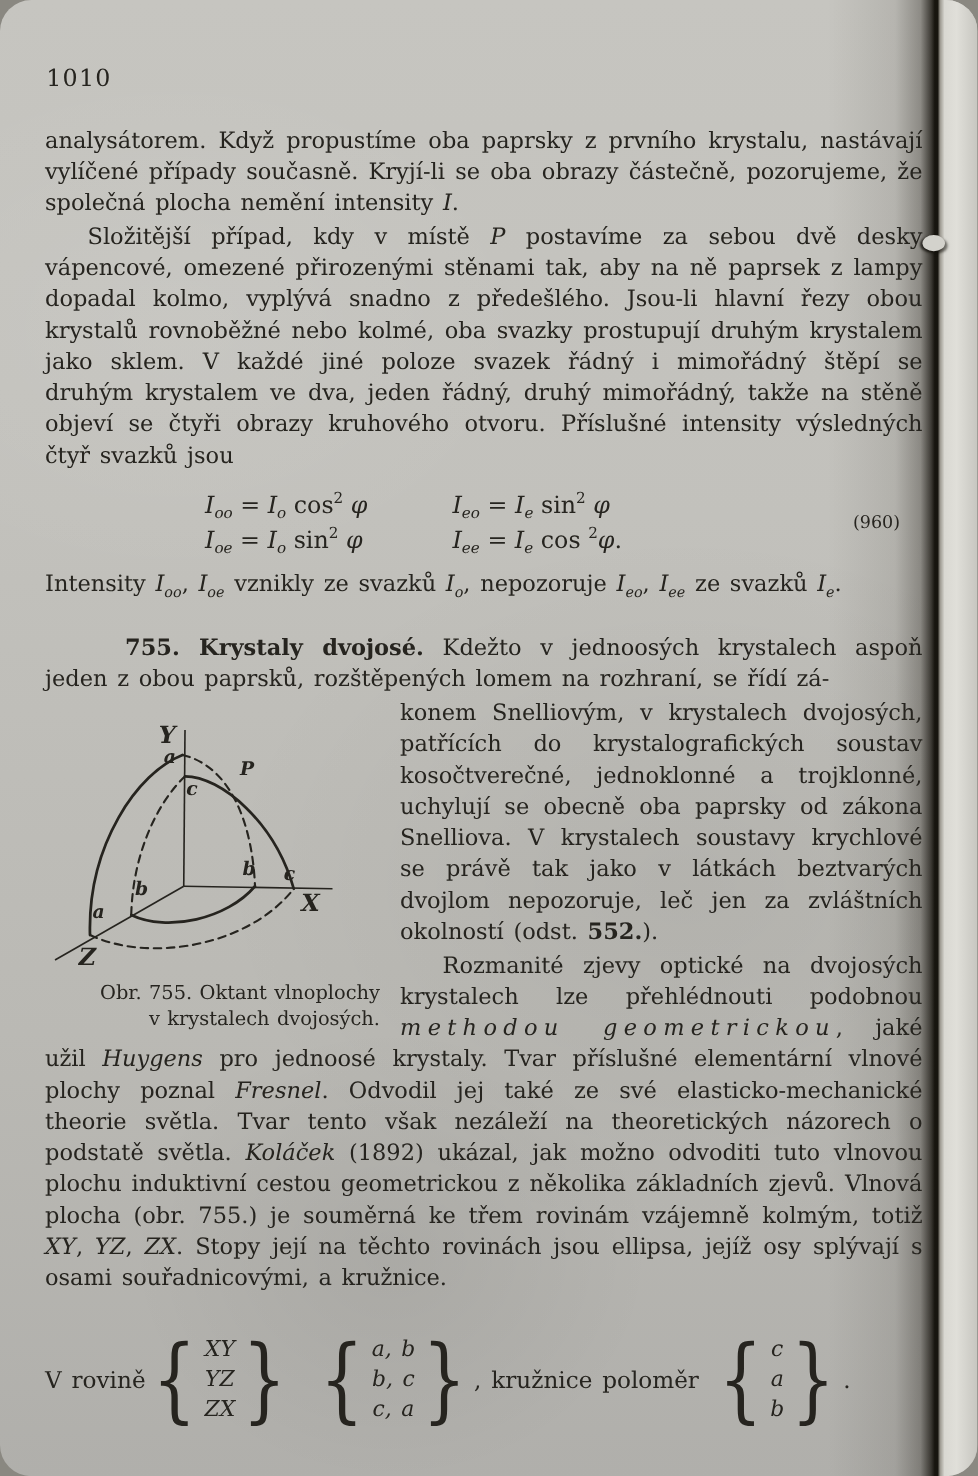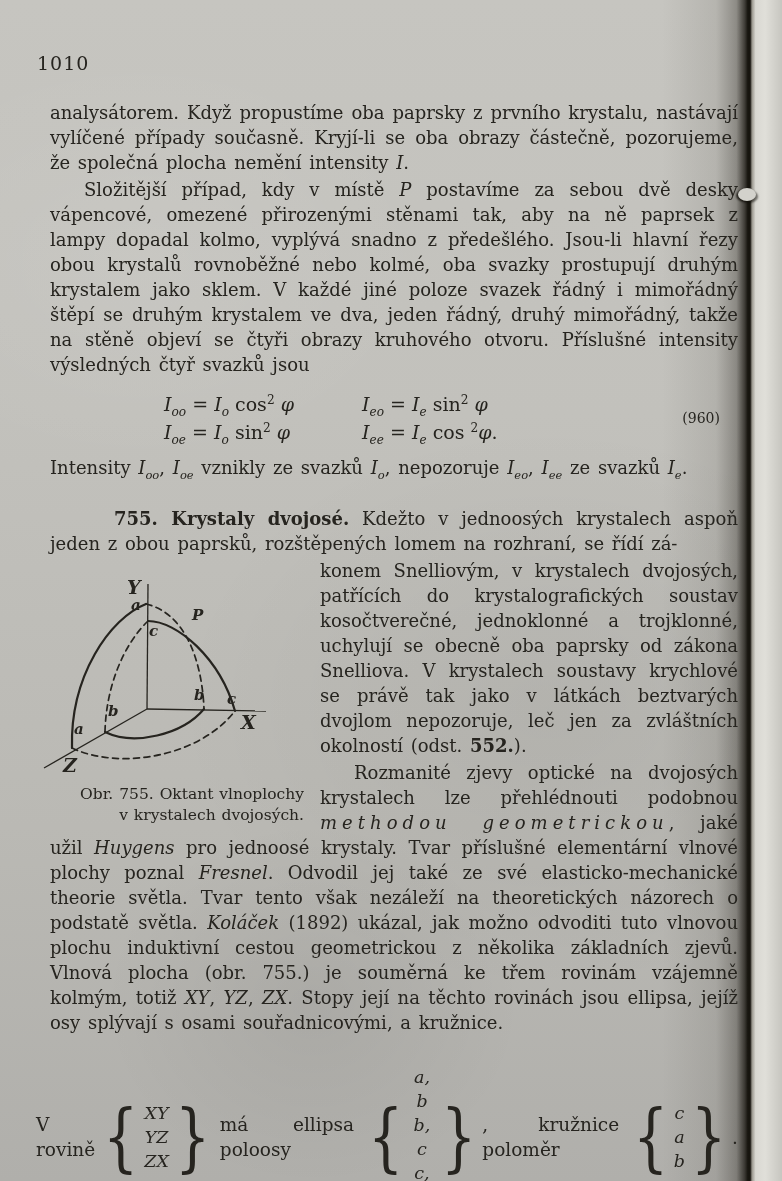--- a/index.html
+++ b/index.html
@@ -1,20 +1,20 @@
 <!DOCTYPE html>
 <html><head>
 <meta charset="utf-8">
 <style>
   html,body{margin:0;padding:0;}
   body{width:782px;height:1181px;overflow:hidden;background:#8a8881;}
   .page{
     position:relative;width:782px;height:1181px;overflow:hidden;
     background:linear-gradient(180deg,#c6c5c0 0%,#c2c1bc 35%,#bab9b4 70%,#b0afab 100%);
-    font-family:"DejaVu Serif", serif;color:#26241f;
+    font-family:"DejaVu Serif", serif;color:#26241f;border-radius:25px;
   }
   
   .page::before{
     content:"";position:absolute;inset:0;pointer-events:none;
     background:
       radial-gradient(420px 300px at 18% 22%, rgba(255,255,255,.07), rgba(0,0,0,0) 70%),
       radial-gradient(500px 380px at 70% 60%, rgba(0,0,0,.05), rgba(0,0,0,0) 75%),
       radial-gradient(300px 260px at 40% 85%, rgba(0,0,0,.06), rgba(0,0,0,0) 70%);
   }
   .binding{
@@ -23,21 +23,21 @@
       rgba(0,0,0,0) 0%, rgba(40,36,28,.10) 45%, rgba(35,31,24,.35) 62%,
       rgba(25,22,16,.78) 69%, #17150f 71.5%, #17150f 73.5%,
       #9a978e 75%, #d9d8d2 78%, #e0dfd9 86%, #c7c6c0 100%);
   }
   .notch{
     position:absolute;top:188px;right:26px;width:18px;height:13px;border-radius:50%;
     background:#d3d2cc;box-shadow:-2px 1px 2px rgba(20,18,12,.8), 2px 2px 2px rgba(20,18,12,.55);
   }
   .pagenum{position:absolute;left:37px;top:52px;font-size:19px;letter-spacing:1px;}
   .content{position:absolute;left:36px;top:100px;width:702px;font-size:18px;line-height:25px;text-align:justify;}
-  p{margin:0 0 2px 14px;text-indent:34px;word-spacing:2px;}
+  p{margin:0 0 2px 0;text-indent:34px;word-spacing:2px;}
   p.noindent{text-indent:0;}
   p.sect{text-indent:64px;margin-top:26px;}
   .i{font-style:italic;}
   .b{font-weight:bold;}
   .ls{letter-spacing:.28em;font-style:italic;}
   sub{font-size:64%;font-style:italic;line-height:0;}
   sup{font-size:64%;line-height:0;}
   
   .eqblock{display:flex;align-items:center;margin:13px 0 9px 0;padding:0 18px 0 128px;}
   .eqcols{display:flex;gap:68px;}
@@ -132,21 +132,20 @@
     <div class="formula">
       <span>V rovině</span>
       <span class="brace">{</span>
       <span class="stack">
           <div>XY</div>
           <div>YZ</div>
           <div>ZX</div>
         </span>
       <span class="brace">}</span>
       <span class="gap-s"></span>
-      <span>má ellipsa poloosy</span>
       <span class="gap-m"></span>
       <span class="brace">{</span>
       <span class="stack">
           <div>a, b</div>
           <div>b, c</div>
           <div>c, a</div>
         </span>
       <span class="brace">}</span>
       <span>, kružnice poloměr</span>
       <span class="gap-m"></span>

